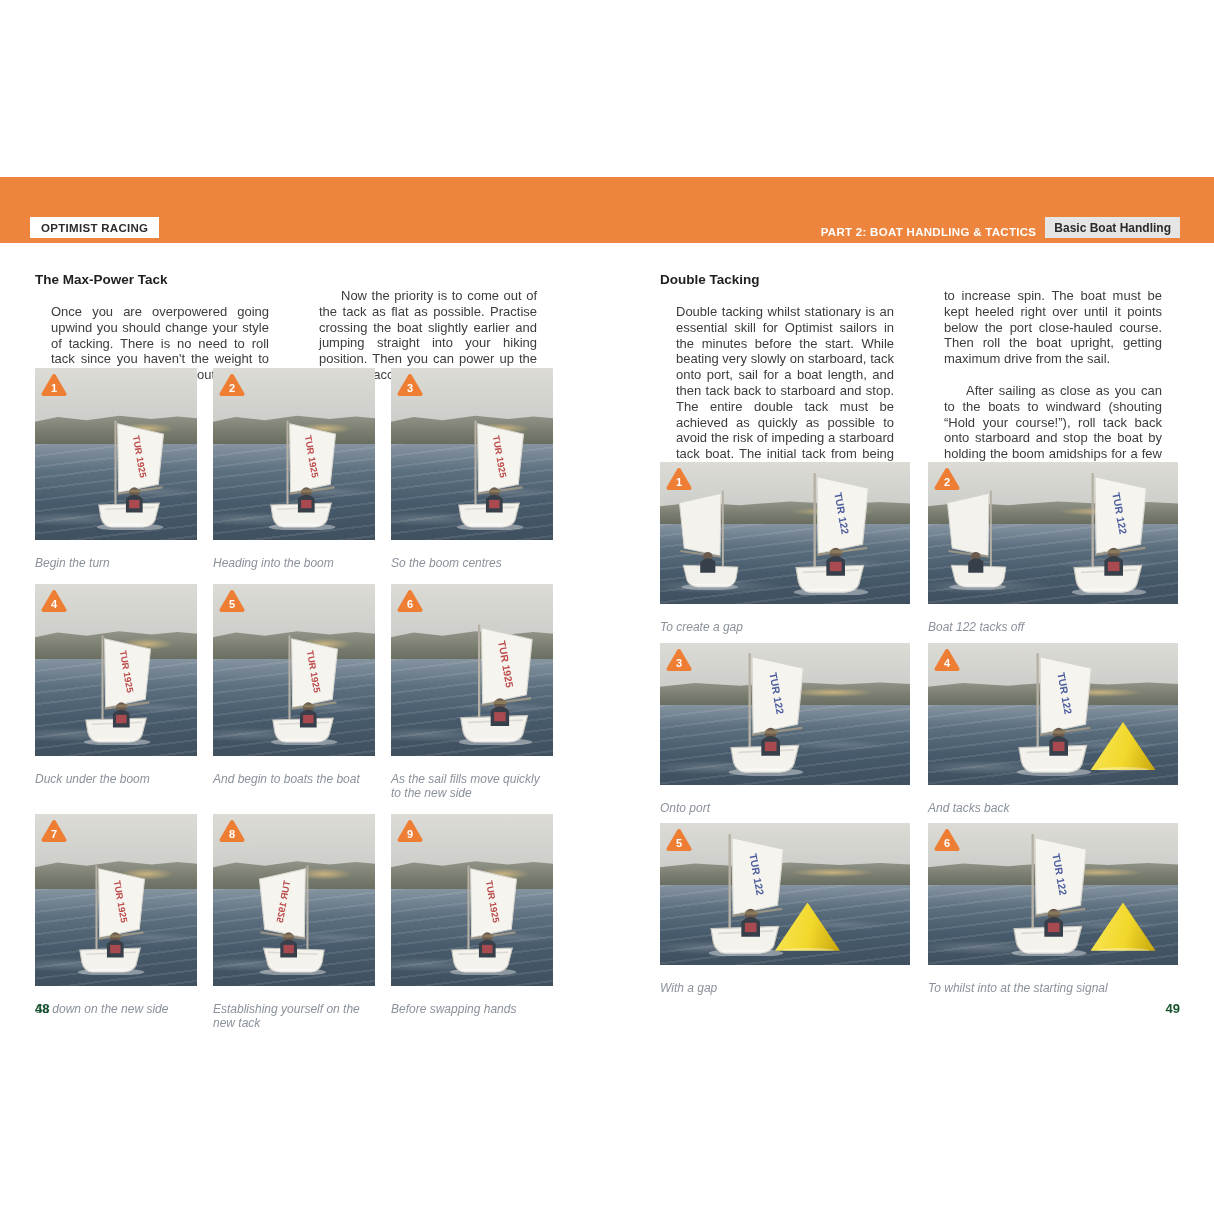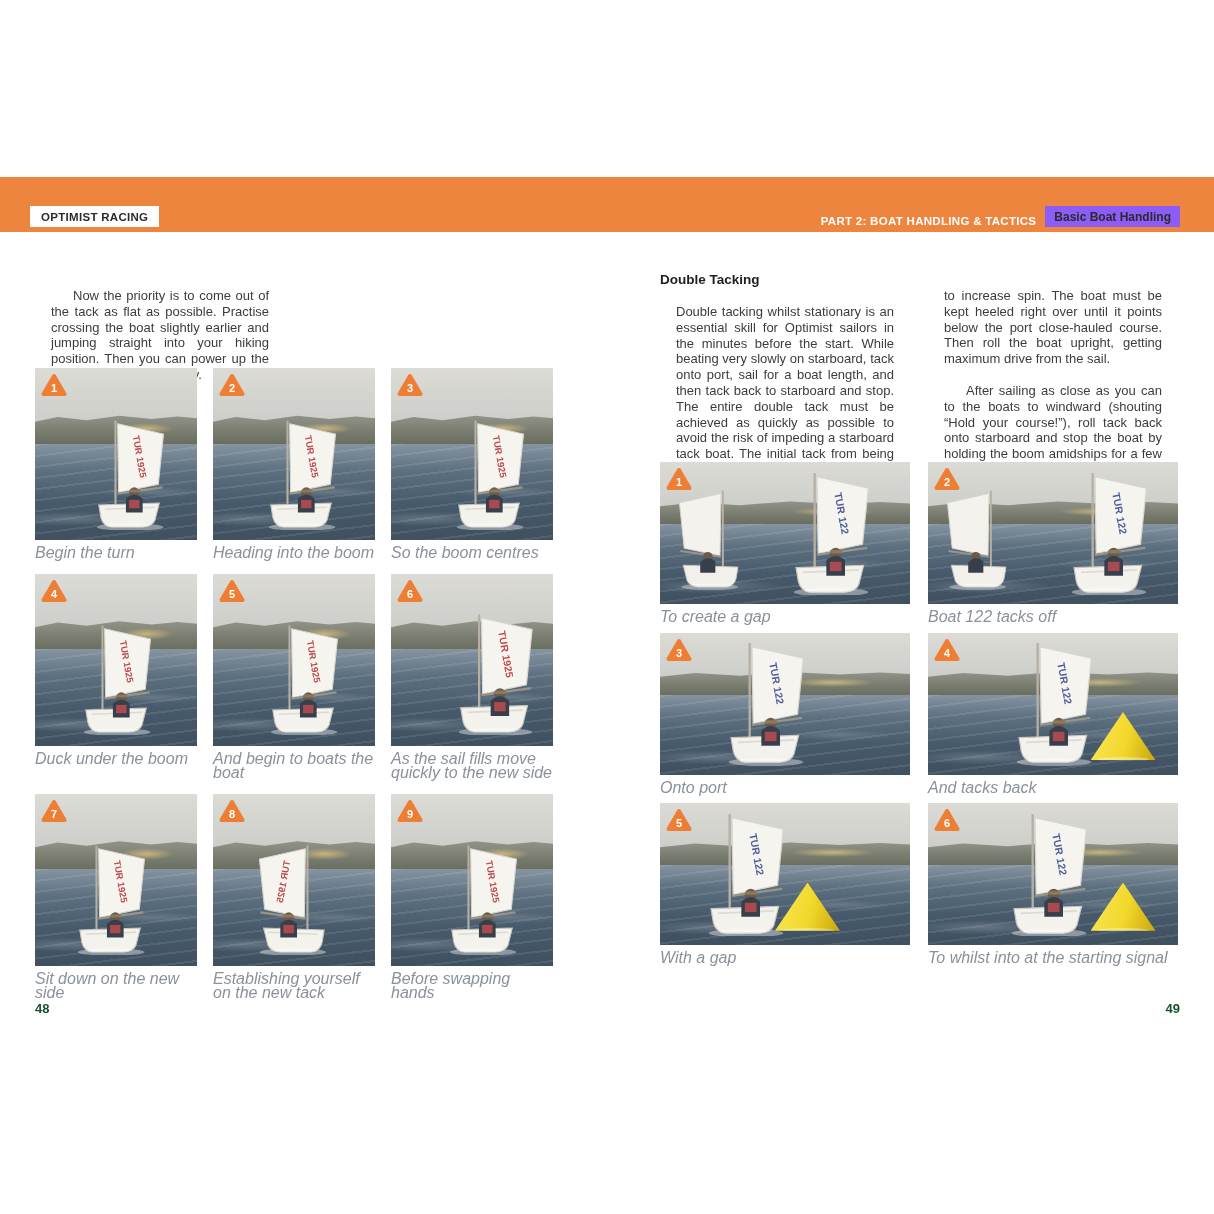--- a/index.html
+++ b/index.html
@@ -1,46 +1,46 @@
 <!DOCTYPE html>
 <html style="--orange: #ED853E; --badge: #EE7E34; --capgray: #8A919B; --buoy: #F2D82B;"><head>
 <meta charset="utf-8">
 <style>
   html,body{margin:0;padding:0;background:#ffffff;}
   .page{position:relative;width:1214px;height:1214px;background:#ffffff;overflow:hidden;
         font-family:"Liberation Sans",sans-serif;color:#3c3c3c;}
 
   
-  .banner{position:absolute;left:0;right:0;top:177px;height:55px;background:var(--orange,#ED853E);}
+  .banner{position:absolute;left:0;right:0;top:177px;height:66px;background:var(--orange,#ED853E);}
   .banner-left-box{position:absolute;left:30px;bottom:5px;height:21px;background:#ffffff;
         display:flex;align-items:center;padding:0 11px;}
   .banner-left-box span{font-size:11.5px;font-weight:bold;color:#2b2b2b;letter-spacing:.3px;}
   .banner-right{position:absolute;right:34px;bottom:5px;height:21px;display:flex;align-items:flex-end;}
   .banner-part{font-size:11.5px;font-weight:bold;color:#ffffff;letter-spacing:.3px;margin-right:9px;}
-  .banner-section-box{height:21px;background:#8b5cf6;display:flex;align-items:center;padding:0 9px;}
+  .banner-section-box{height:21px;background:#e5e5e5;display:flex;align-items:center;padding:0 9px;}
   .banner-section-box span{font-size:12px;font-weight:bold;color:#2b2b2b;}
 
   
   .textcols{position:absolute;top:272px;width:518px;display:flex;gap:18px;}
   .textcols.left{left:35px;}
   .textcols.right{left:660px;}
   .col{width:250px;}
   .col h3{margin:0 0 1px 0;font-size:13.5px;font-weight:bold;color:#1f1f1f;line-height:16px;}
   .col p{margin:16px;font-size:13px;line-height:15.8px;text-align:justify;color:#3c3c3c;}
   .col p.indent{text-indent:22px;}
 
   
   .photo-grid{position:absolute;display:grid;}
   .photo-grid.lgrid{left:35px;top:368px;grid-template-columns:repeat(3,162px);column-gap:16px;row-gap:13px;}
   .photo-grid.rgrid{left:660px;top:462px;grid-template-columns:repeat(2,250px);column-gap:18px;row-gap:8px;}
   .cell{margin:0;}
   .photo{position:relative;overflow:hidden;background:#cfd3d6;}
   .lgrid .photo{width:162px;height:172px;}
   .rgrid .photo{width:250px;height:142px;}
-  .caption{margin-top:6px;font-size:16px;font-style:italic;color:var(--capgray,#8A919B);line-height:14.5px;}
+  .caption{margin-top:16px;font-size:12px;font-style:italic;color:var(--capgray,#8A919B);line-height:14.5px;}
 
   
   .sky{position:absolute;left:0;right:0;top:0;height:33%;
        background:linear-gradient(#dcdbd6,#cccdc9);}
   .hills{position:absolute;left:0;right:0;top:27%;height:19%;
        background:linear-gradient(#93958a 0%,#787c6e 55%,#666a5e 100%);
        clip-path:polygon(0 22%,14% 8%,32% 18%,52% 4%,72% 14%,88% 6%,100% 12%,100% 100%,0 100%);}
   .hills::after{content:"";position:absolute;left:52%;top:26%;width:34%;height:34%;
        background:radial-gradient(ellipse at center,rgba(214,188,128,.85),rgba(214,188,128,0) 70%);}
   .sea{position:absolute;left:0;right:0;top:44%;bottom:0;
@@ -106,20 +106,24 @@
     <div class="banner-right">
       <span class="banner-part">PART 2: BOAT HANDLING &amp; TACTICS</span>
       <div class="banner-section-box">
         <span>Basic Boat Handling</span>
       </div>
     </div>
   </div>
 
   <div class="textcols left">
     <div class="col">
+      <h3>The Max-Power Tack</h3>
+      <p>Once you are overpowered going upwind you should change your style of tacking. There is no need to roll tack since you haven't the weight to pull it down as you come out the tack.</p>
+    </div>
+    <div class="col">
       <p class="indent">Now the priority is to come out of the tack as flat as possible. Practise crossing the boat slightly earlier and jumping straight into your hiking position. Then you can power up the boat and accelerate away.</p>
     </div>
   </div>
 
   <div class="textcols right">
     <div class="col">
       <h3>Double Tacking</h3>
       <p>Double tacking whilst stationary is an essential skill for Optimist sailors in the minutes before the start. While beating very slowly on starboard, tack onto port, sail for a boat length, and then tack back to starboard and stop. The entire double tack must be achieved as quickly as possible to avoid the risk of impeding a starboard tack boat. The initial tack from being stationary on starboard to port is achieved by rolling well to windward for acceleration, and then pulling the boom across</p>
     </div>
     <div class="col">

